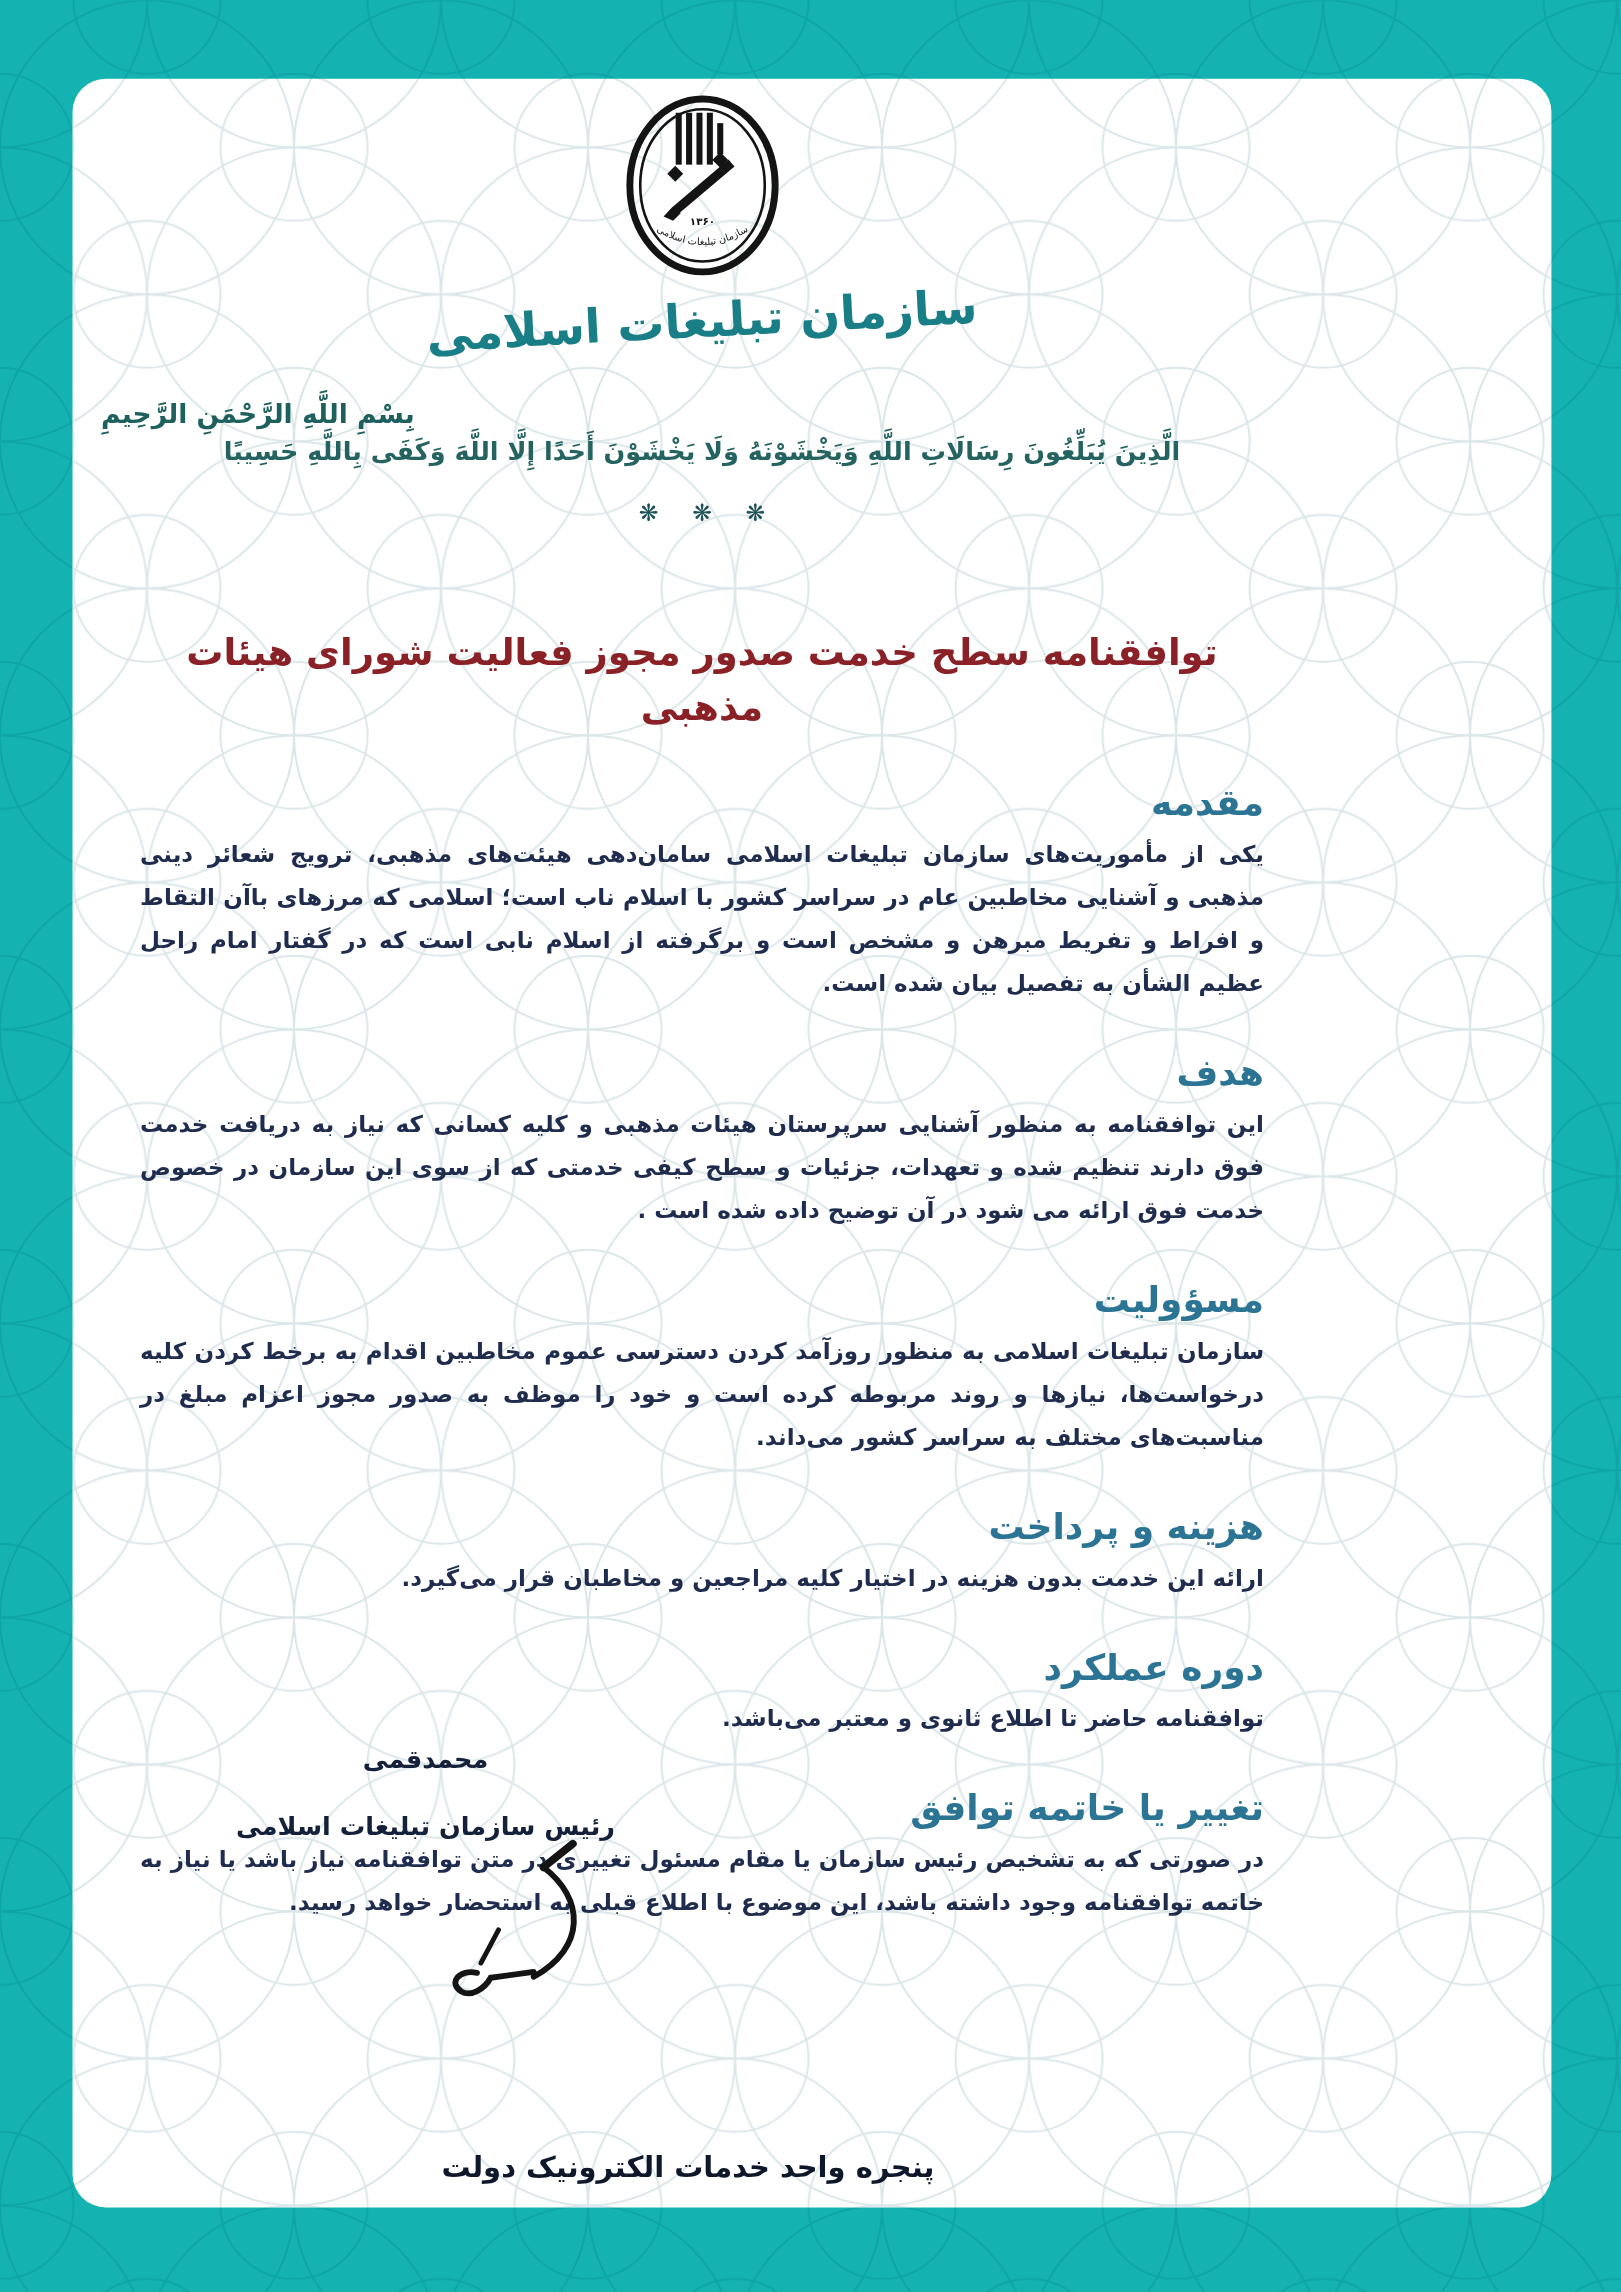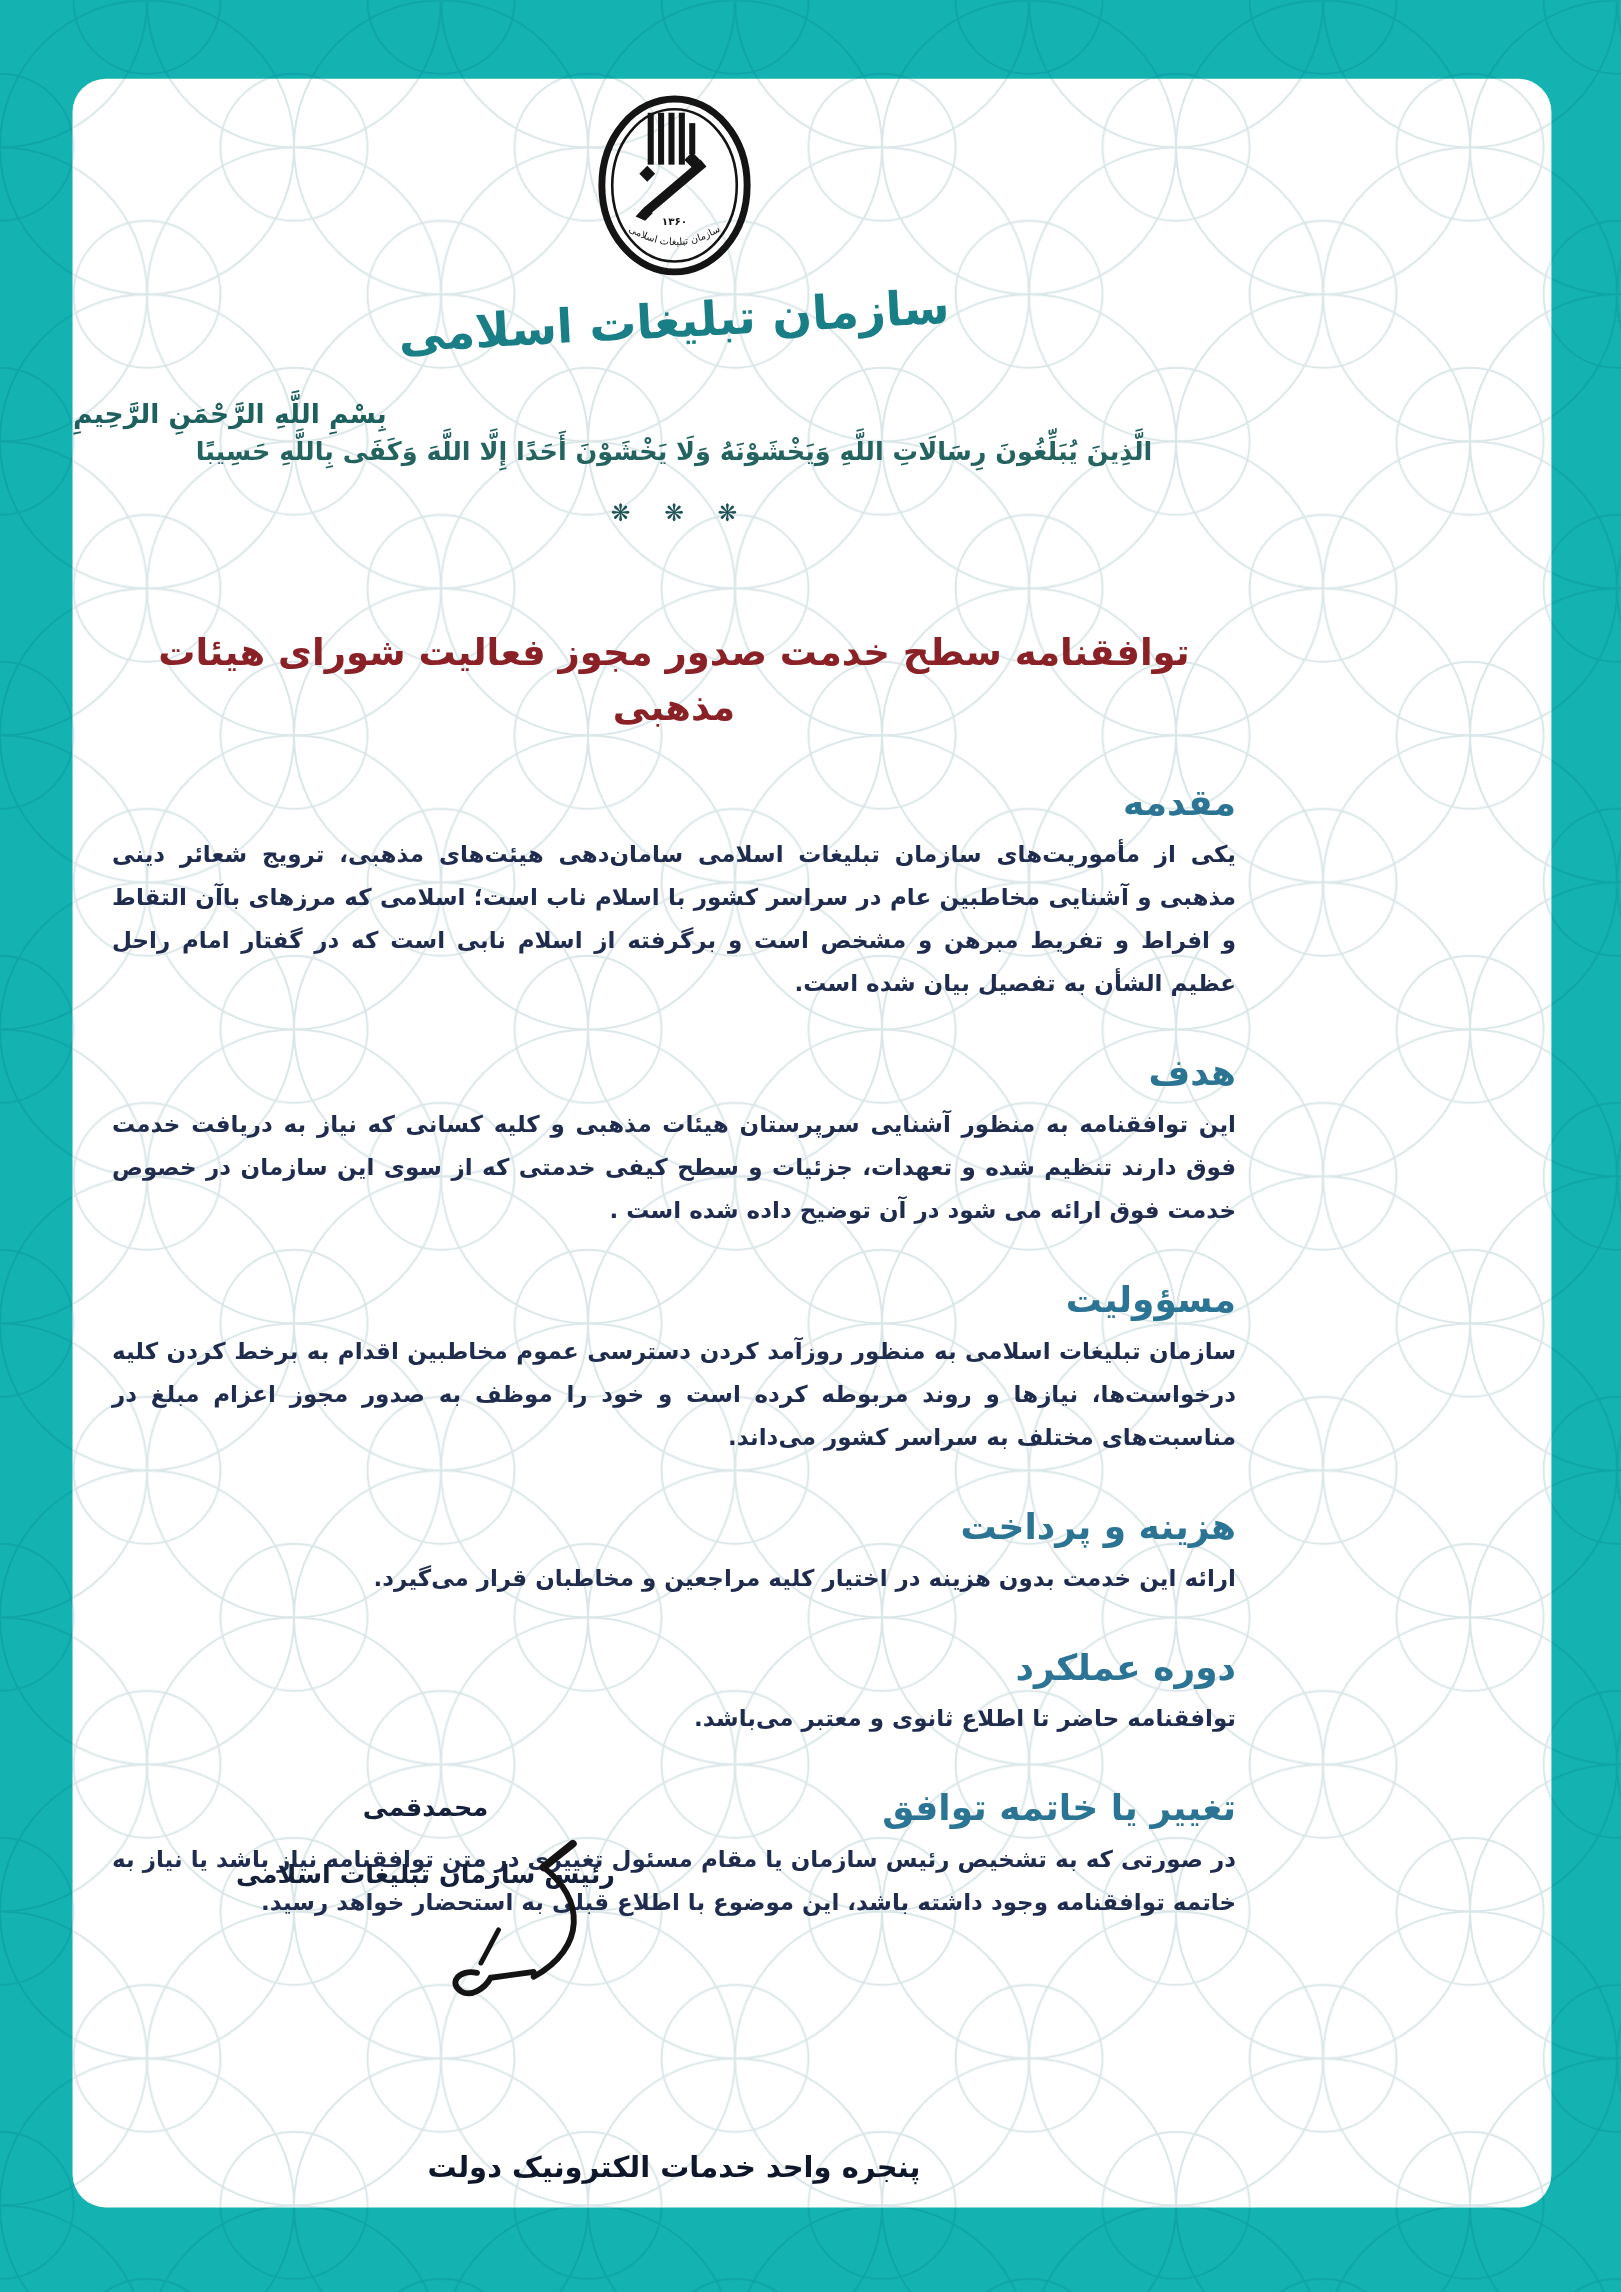--- a/index.html
+++ b/index.html
@@ -5,21 +5,21 @@
   html,body{margin:0;padding:0;}
   body{
     width:1621px;height:2293px;
     position:relative;overflow:hidden;
     background:#14b3b1;
     font-family:"DejaVu Sans",sans-serif;
   }
   svg.bg-layer{position:absolute;left:0;top:0;z-index:0;display:block;}
   .panel{
     position:absolute;left:73px;top:78px;width:1202px;height:2129px;
-    z-index:1;direction:rtl;
+    z-index:1;direction:rtl;padding-left:28px;
   }
   .emblem-wrap{margin-top:13.7px;text-align:center;}
   .calligraphy{
     margin-top:2px;text-align:center;
     font-size:47px;font-weight:700;color:#1a7e86;
     transform:rotate(-3deg);
     height:65px;line-height:61px;
     letter-spacing:-1px;
   }
   .bismillah{
@@ -47,21 +47,21 @@
   }
   .sec p{
     margin:9.8px 0 0;
     font-size:23px;line-height:43px;font-weight:700;color:#1f2c4e;
     text-align:justify;
   }
   .signature{
     position:absolute;left:127px;top:1666px;width:451px;
     text-align:center;color:#15203a;
   }
-  .signature .sig-name{font-size:25.5px;font-weight:800;margin-top:48px;}
+  .signature .sig-name{font-size:25.5px;font-weight:800;}
   .signature .sig-role{font-size:25.5px;font-weight:800;margin-top:37px;}
   .sig-scribble{position:absolute;left:345px;top:1756px;}
   .footer-label{
     position:absolute;left:0;right:0;bottom:23.5px;
     text-align:center;
     font-size:29px;font-weight:800;color:#0f172a;
   }
 </style>
 </head>
 <body>

